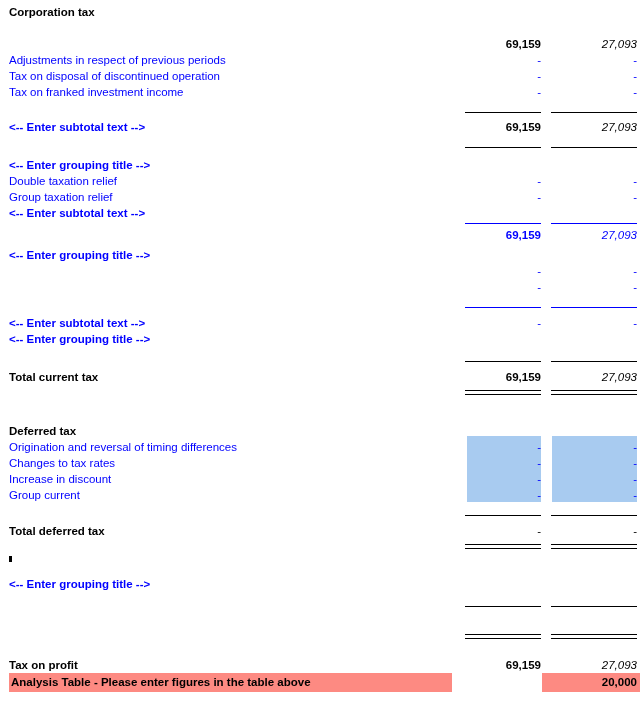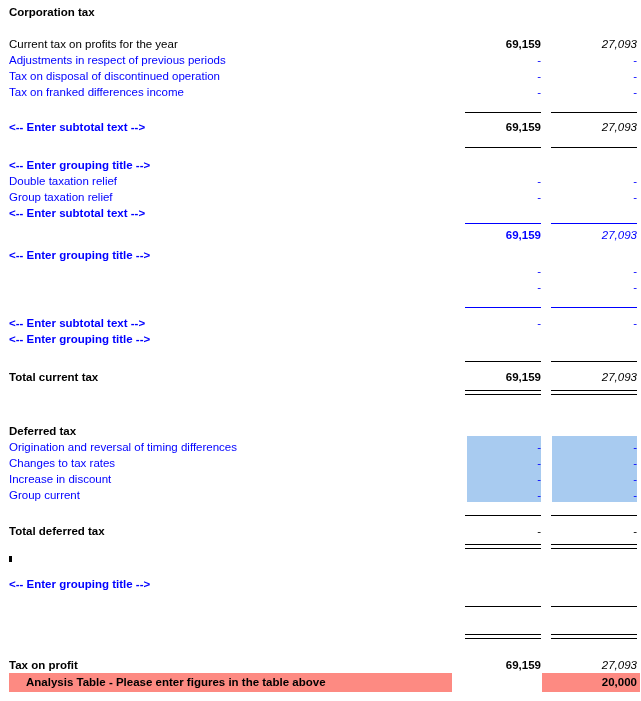--- a/index.html
+++ b/index.html
@@ -87,21 +87,21 @@
     position: absolute;
     background: #fd8a82;
     height: 19px;
     line-height: 19px;
     font-weight: bold;
     color: #000000;
     font-size: 11.5px;
   }
   .warnbar-left  { left: 9px;   width: 443px; }
   .warnbar-right { left: 542px; width: 98px; text-align: right; }
-  .warnbar-left span  { padding-left: 17px; text-align: center; }
+  .warnbar-left span  { padding-left: 2px; text-align: center; }
   .warnbar-right span { padding-right: 3px; margin-top: 37px; }
 
   
   .tickmark {
     position: absolute;
     left: 9px;
     top: 556px;
     width: 3px;
     height: 6px;
     background: #000000;
@@ -110,39 +110,38 @@
 </head>
 <body>
 
 <div class="sheet">
 
   <div class="row" style="top:4px;">
     <span class="label black bold">Corporation tax</span>
   </div>
 
   <div class="row" style="top:36px;">
-    <span class="label black">Current tax on profits for the year</span>
     <span class="cell c1 black bold">69,159</span>
     <span class="cell c2 black ital">27,093</span>
   </div>
 
   <div class="row" style="top:52px;">
     <span class="label blue">Adjustments in respect of previous periods</span>
     <span class="cell c1 blue">-</span>
     <span class="cell c2 blue">-</span>
   </div>
 
   <div class="row" style="top:68px;">
     <span class="label blue">Tax on disposal of discontinued operation</span>
     <span class="cell c1 blue">-</span>
     <span class="cell c2 blue">-</span>
   </div>
 
   <div class="row" style="top:84px;">
-    <span class="label blue">Tax on franked differences income</span>
+    <span class="label blue">Tax on franked investment income</span>
     <span class="cell c1 blue">-</span>
     <span class="cell c2 blue">-</span>
   </div>
 
   <div class="rule r1" style="top:112px;"></div>
   <div class="rule r2" style="top:112px;"></div>
 
   <div class="row" style="top:119px;">
     <span class="label blue bold">&lt;-- Enter subtotal text --&gt;</span>
     <span class="cell c1 black bold">69,159</span>

